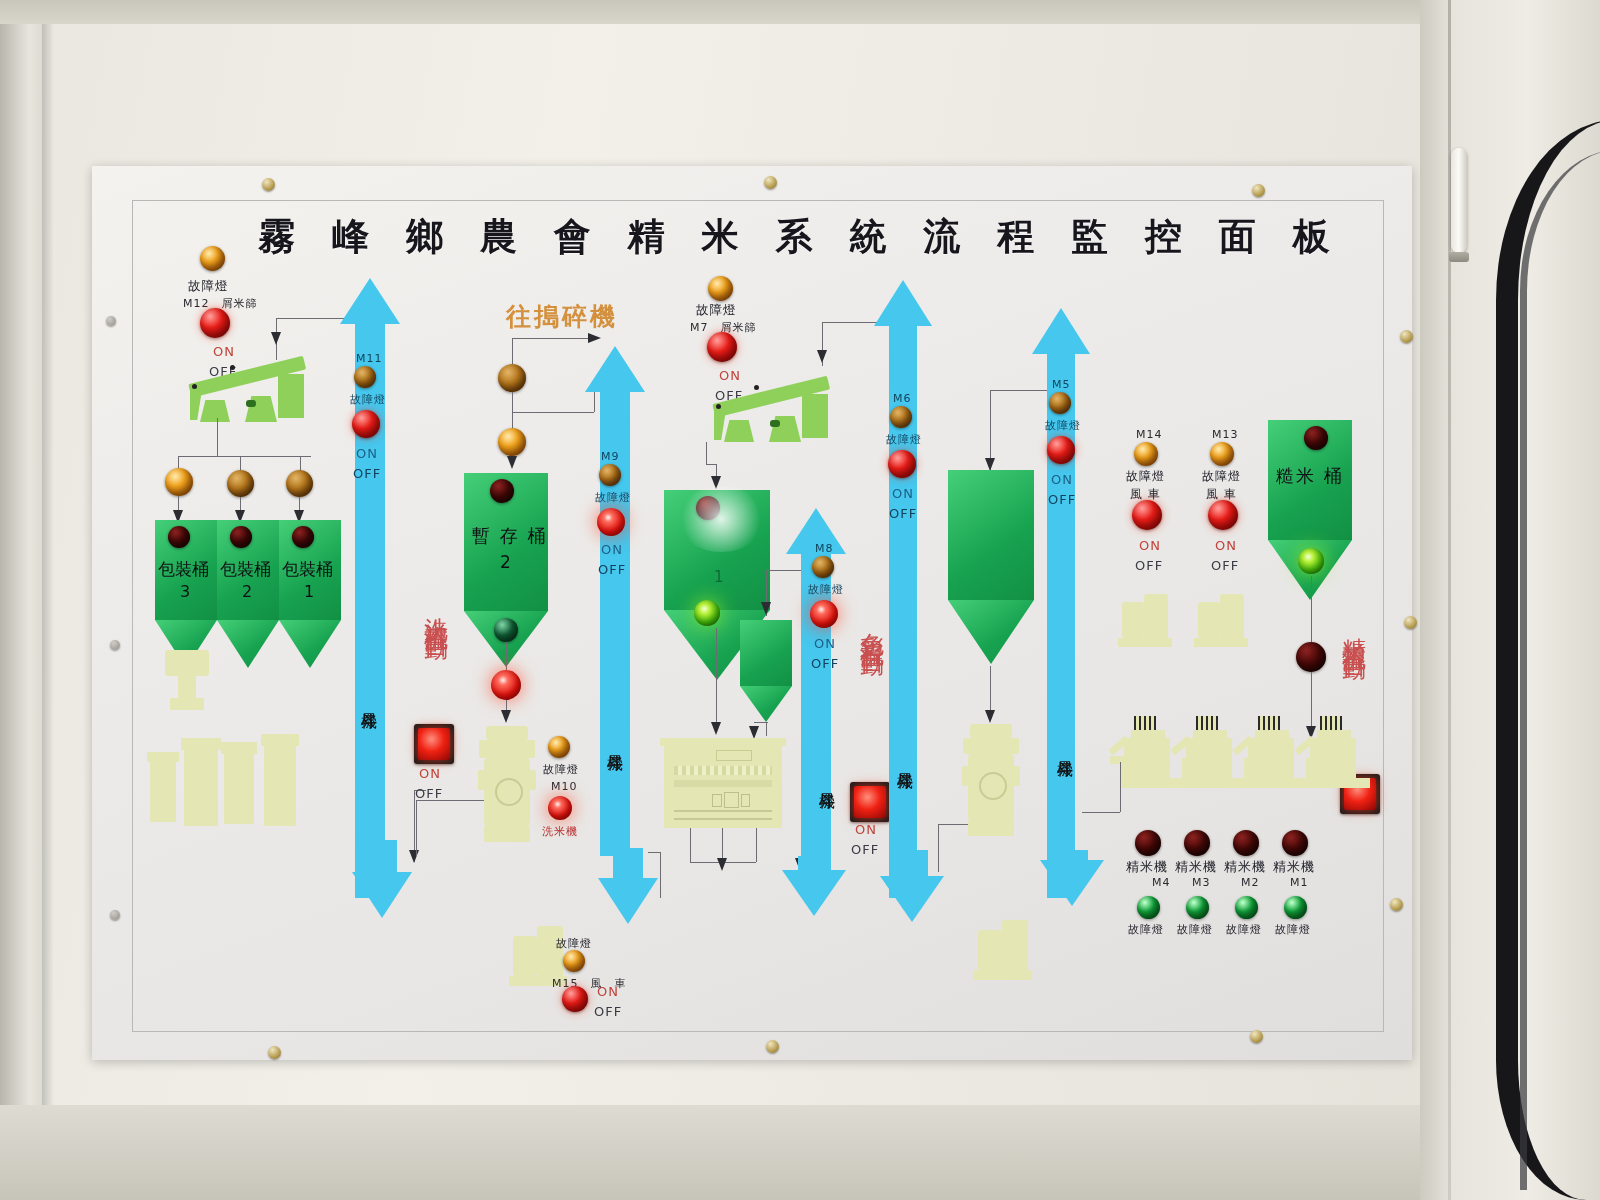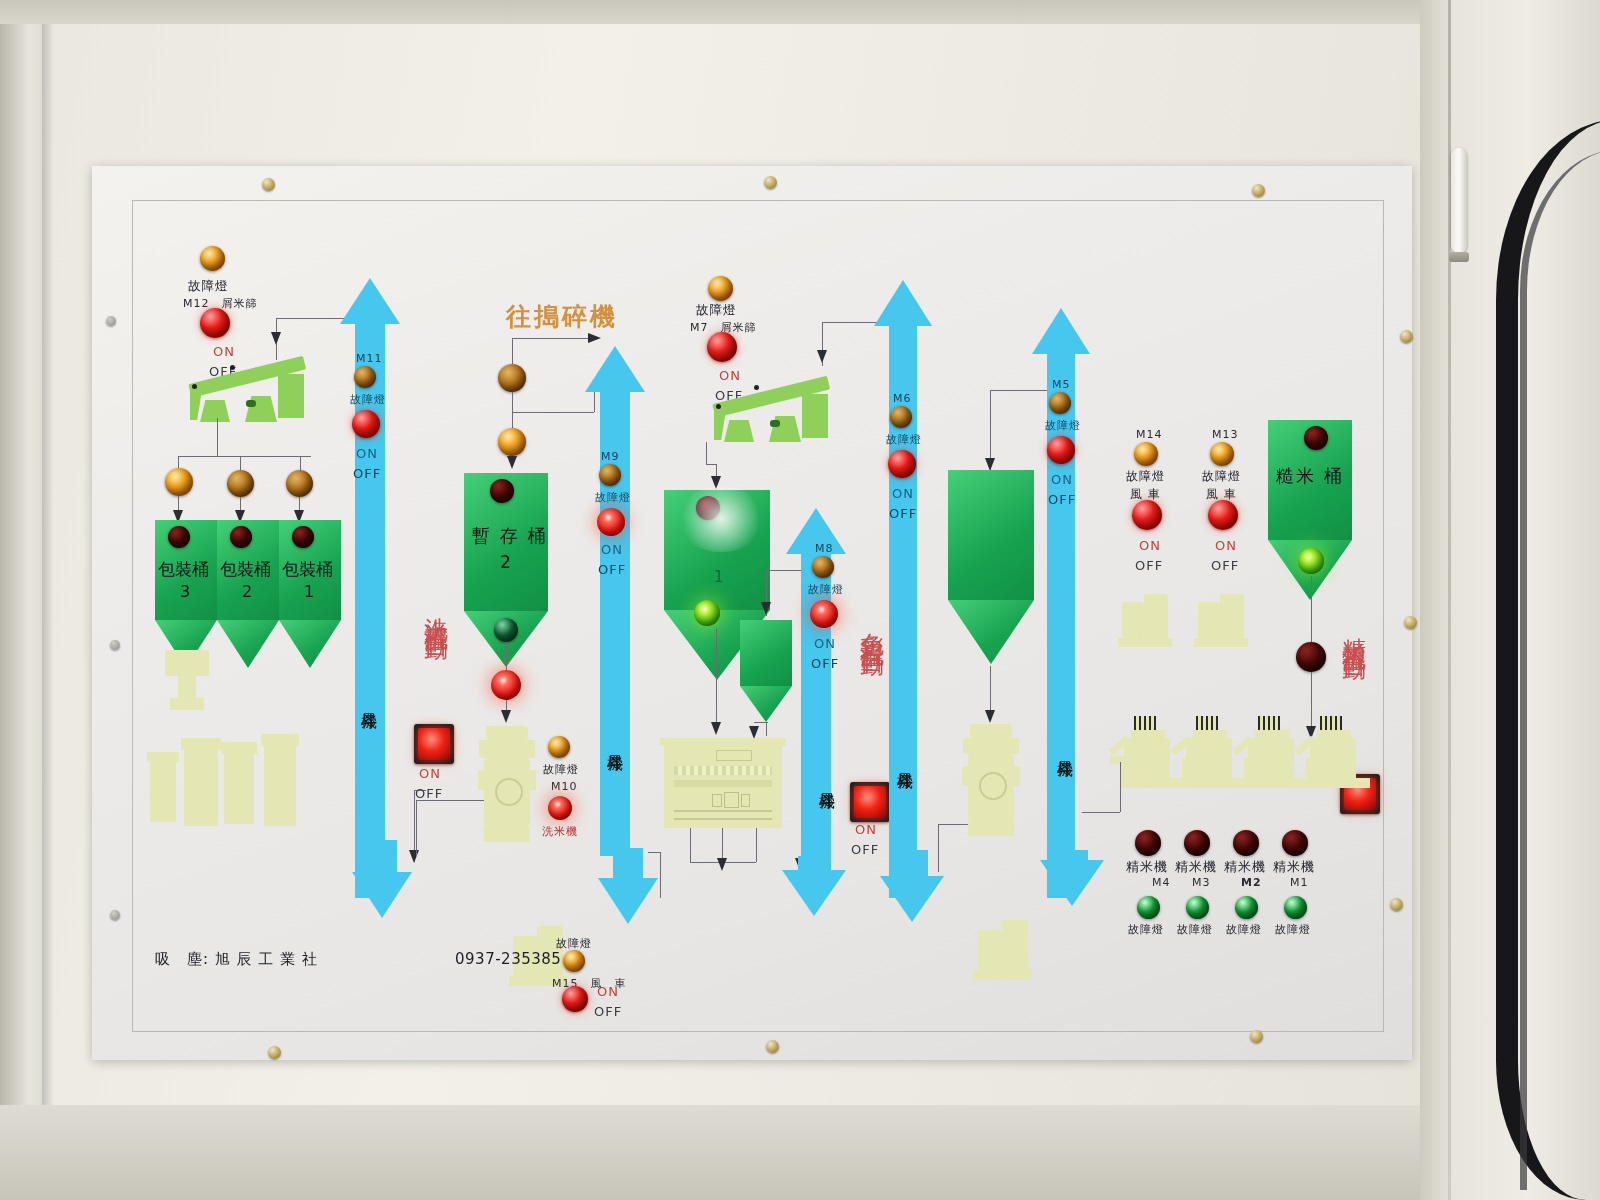--- a/index.html
+++ b/index.html
@@ -156,20 +156,21 @@
   <div class="screw sm" style="left:106px;top:316px;"></div>
   <div class="screw sm" style="left:110px;top:640px;"></div>
   <div class="screw sm" style="left:110px;top:910px;"></div>
   <div class="screw" style="left:1400px;top:330px;"></div>
   <div class="screw" style="left:1404px;top:616px;"></div>
   <div class="screw" style="left:1390px;top:898px;"></div>
   <div class="screw" style="left:268px;top:1046px;"></div>
   <div class="screw" style="left:766px;top:1040px;"></div>
   <div class="screw" style="left:1250px;top:1030px;"></div>
 
+  <div class="title cn">霧 峰 鄉 農 會 精 米 系 統 流 程 監 控 面 板</div>
 
   <div class="lamp amber" style="left:200px;top:246px;width:25px;height:25px;"></div>
   <div class="txt cn lbl" style="left:188px;top:278px;">故障燈</div>
   <div class="txt cn lbl-m" style="left:183px;top:296px;">M12　屑米篩</div>
   <div class="lamp red" style="left:200px;top:308px;width:30px;height:30px;"></div>
   <div class="txt on" style="left:213px;top:344px;">ON</div>
   <div class="txt off" style="left:209px;top:364px;">OFF</div>
 
   <div class="sifter" style="left:190px;top:356px;width:118px;height:62px;">
     <div style="position:absolute;left:0;top:28px;width:118px;height:14px;background:#8fd05a;transform:rotate(-14deg);transform-origin:0 50%;border-radius:2px;"></div>
@@ -561,30 +562,26 @@
   <div class="txt cn lbl" style="left:1128px;top:922px;font-size:11px;">故障燈</div>
 
   <div class="lamp red-dark" style="left:1184px;top:830px;width:26px;height:26px;"></div>
   <div class="txt cn lbl" style="left:1175px;top:858px;font-size:13px;">精米機</div>
   <div class="txt lbl-m" style="left:1192px;top:876px;">M3</div>
   <div class="lamp green" style="left:1186px;top:896px;width:23px;height:23px;"></div>
   <div class="txt cn lbl" style="left:1177px;top:922px;font-size:11px;">故障燈</div>
 
   <div class="lamp red-dark" style="left:1233px;top:830px;width:26px;height:26px;"></div>
   <div class="txt cn lbl" style="left:1224px;top:858px;font-size:13px;">精米機</div>
-  <div class="txt lbl-m" style="left:1241px;top:876px;font-weight:bold;">M2</div>
+  <div class="txt lbl-m" style="left:1241px;top:876px;">M2</div>
   <div class="lamp green" style="left:1235px;top:896px;width:23px;height:23px;"></div>
   <div class="txt cn lbl" style="left:1226px;top:922px;font-size:11px;">故障燈</div>
 
   <div class="lamp red-dark" style="left:1282px;top:830px;width:26px;height:26px;"></div>
   <div class="txt cn lbl" style="left:1273px;top:858px;font-size:13px;">精米機</div>
   <div class="txt lbl-m" style="left:1290px;top:876px;">M1</div>
   <div class="lamp green" style="left:1284px;top:896px;width:23px;height:23px;"></div>
   <div class="txt cn lbl" style="left:1275px;top:922px;font-size:11px;">故障燈</div>
 
   <div class="footer">
-    <div class="row">
-        <span class="k">吸　塵: 旭 辰 工 業 社</span>
-        <span class="v">0937-235385</span>
-      </div>
   </div>
 
 </div>
 
 </body></html>

